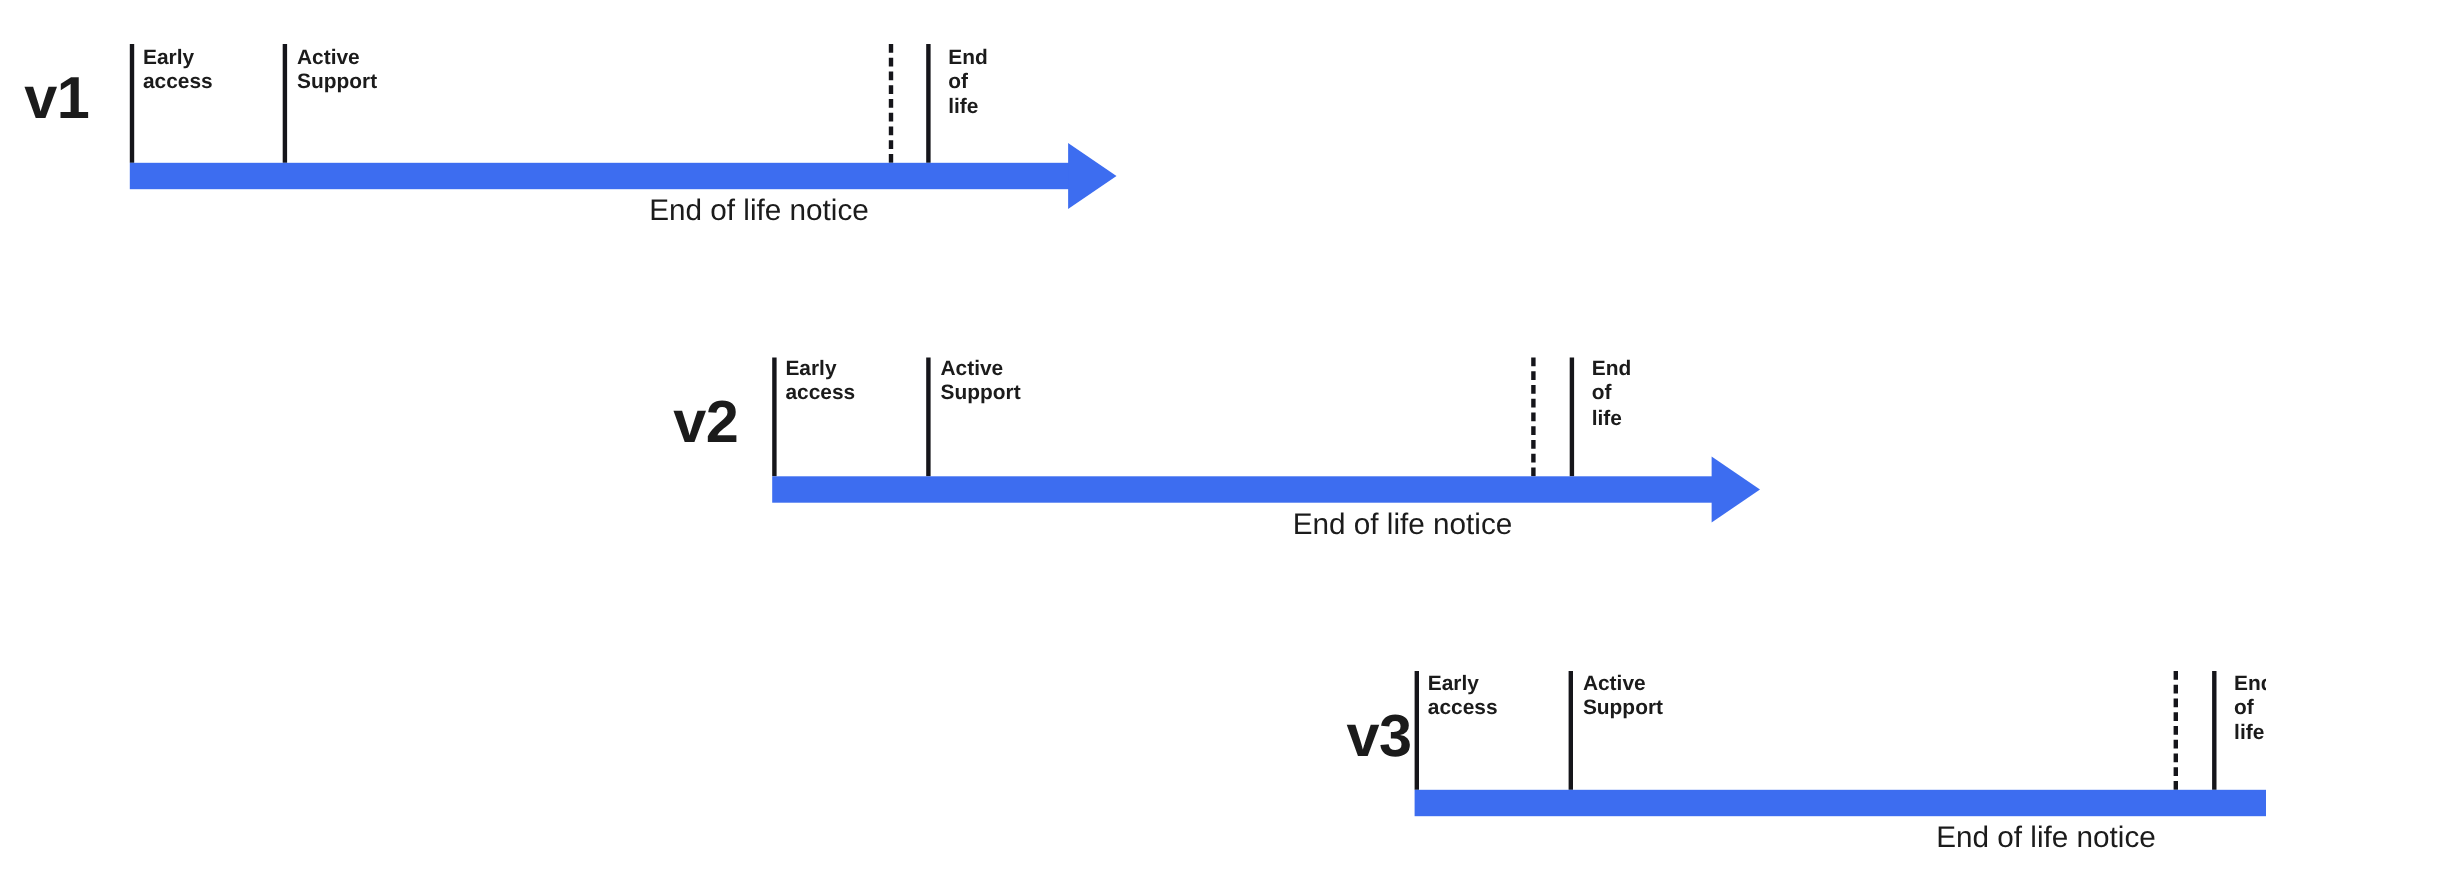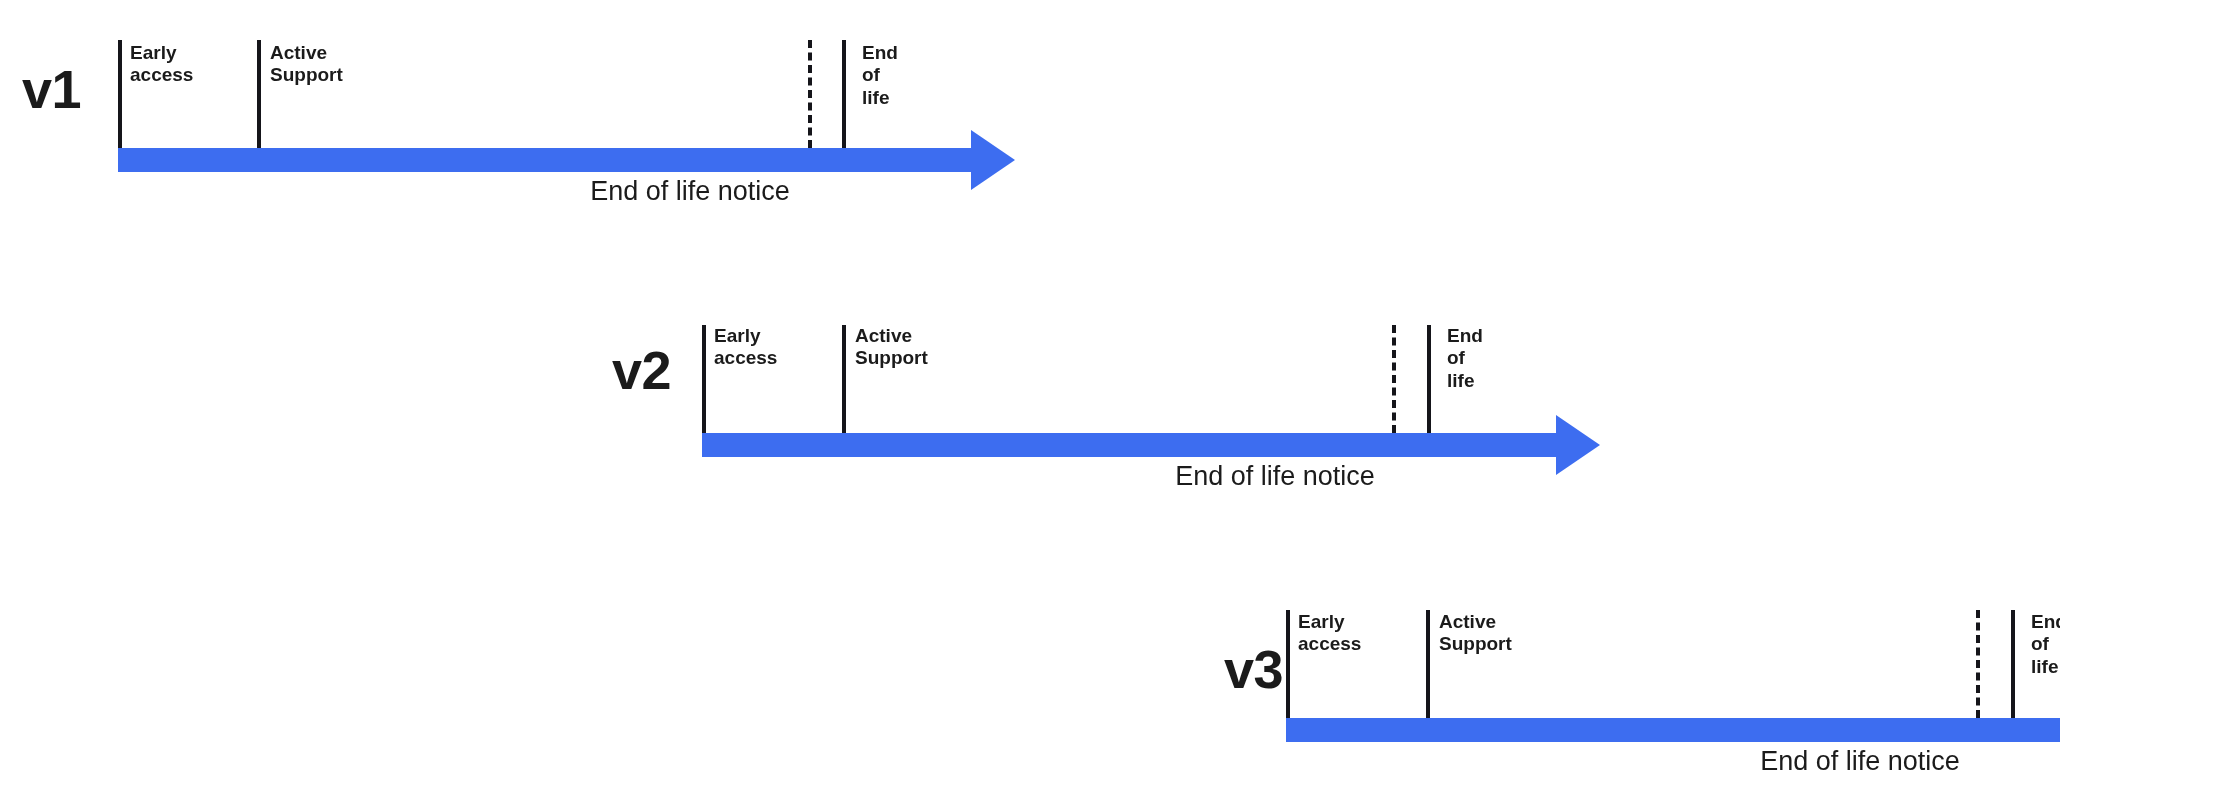--- a/index.html
+++ b/index.html
@@ -91,21 +91,21 @@
 access</div>
       <div class="phase-label" style="left: 270px; top: 42px; color: rgb(27, 27, 27);">Active Support</div>
       <div class="phase-label" style="left: 862px; top: 42px; color: rgb(27, 27, 27);">End of life</div>
       <div class="bar" style="left: 118px; top: 148px; width: 897px;">
         <div class="bar-body" style="width: 859px; background: rgb(61, 109, 240);"></div>
         <div class="arrow-head" style="left: 853px; margin-top: -30px; border-top: 30px solid transparent; border-bottom: 30px solid transparent; border-left: 44px solid rgb(61, 109, 240);"></div>
       </div>
       <div class="notice-label" style="left: 690px; top: 178px; color: rgb(27, 27, 27);">End of life notice</div>
     </div>
     <div class="track">
-      <div class="version-label" style="left: 612px; top: 343px;">v2</div>
+      <div class="version-label" style="left: 612px; top: 357px;">v2</div>
       <div class="tick" style="left: 702px; top: 325px; height: 108px; background: rgb(21, 21, 26);"></div>
       <div class="tick" style="left: 842px; top: 325px; height: 108px; background: rgb(21, 21, 26);"></div>
       <div class="tick dashed" style="left: 1392px; top: 325px; height: 108px; border-left-color: rgb(21, 21, 26);"></div>
       <div class="tick" style="left: 1427px; top: 325px; height: 108px; background: rgb(21, 21, 26);"></div>
       <div class="phase-label" style="left: 714px; top: 325px; color: rgb(27, 27, 27);">Early
 access</div>
       <div class="phase-label" style="left: 855px; top: 325px; color: rgb(27, 27, 27);">Active Support</div>
       <div class="phase-label" style="left: 1447px; top: 325px; color: rgb(27, 27, 27);">End of life</div>
       <div class="bar" style="left: 702px; top: 433px; width: 898px;">
         <div class="bar-body" style="width: 860px; background: rgb(61, 109, 240);"></div>

